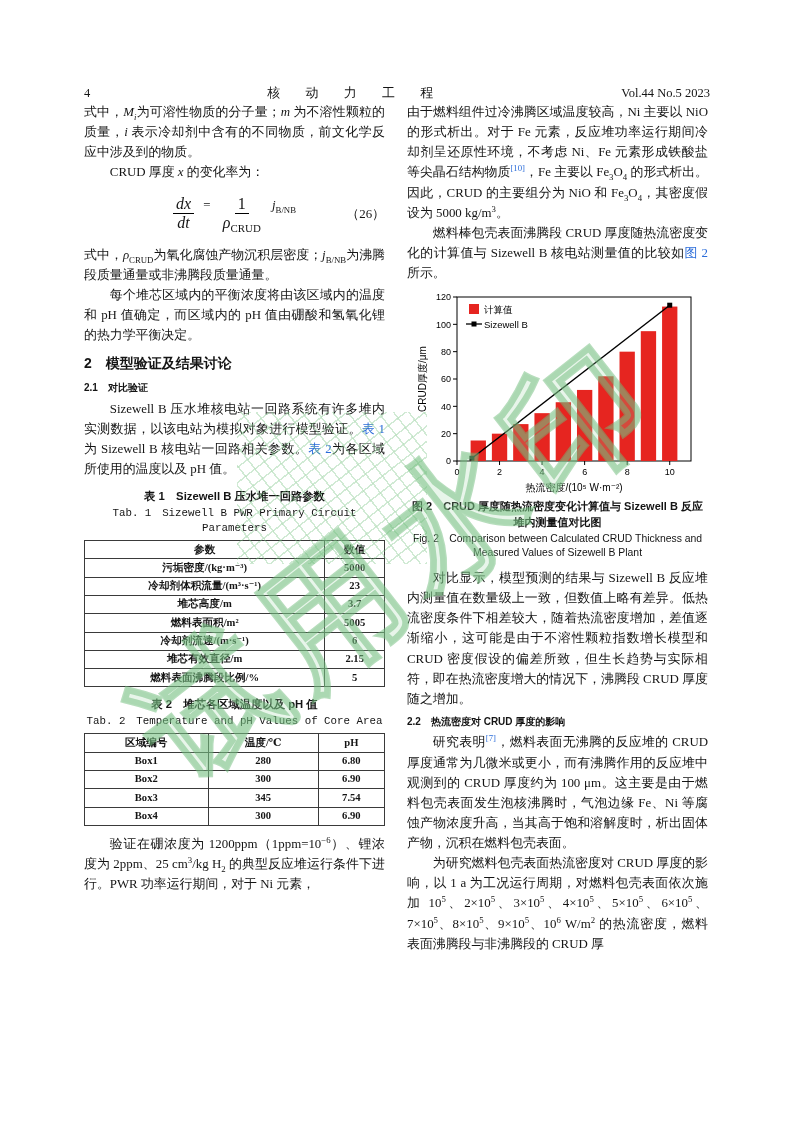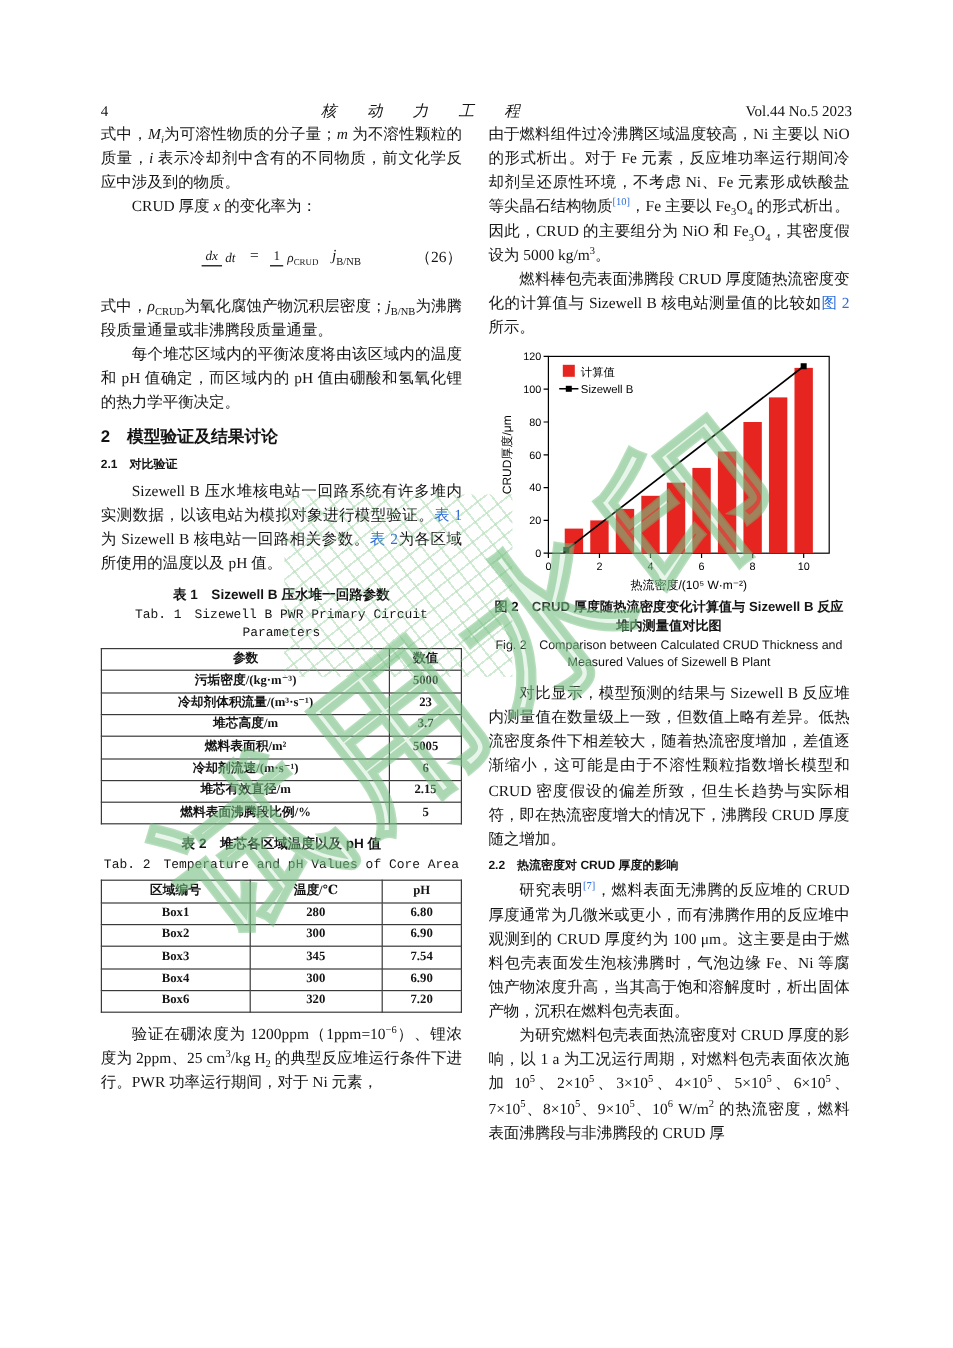--- a/index.html
+++ b/index.html
@@ -6,32 +6,32 @@
   html,body { width:794px; height:1123px; }
   body {
     background:#ffffff;
     font-family:"Liberation Serif","DejaVu Serif",serif;
     color:#141414;
     position:relative;
     overflow:hidden;
   }
   .page { position:relative; width:100%; height:100%; padding:84px 84px 36px; }
   .header { display:flex; justify-content:space-between; align-items:baseline; font-size:12.5px; }
-  .journal { letter-spacing:11px; font-size:13px;font-style:italic; }
+  .journal { letter-spacing:11px; font-size:13px; }
   .columns { display:flex; gap:22px; }
   .col { width:301px; font-size:12.9px; line-height:1.56; text-align:justify; }
   p.body { text-indent:2em; }
   p.noindent { text-indent:0; }
   .h1 { font-family:"Liberation Sans","DejaVu Sans",sans-serif; font-weight:700; font-size:14px; margin:8px 0 4px; text-indent:0; }
   .h2 { font-family:"Liberation Sans","DejaVu Sans",sans-serif; font-weight:700; font-size:10px; margin:5px 0 3px; text-indent:0; }
   .it { font-style:italic; }
   .link { color:var(--link,#2b6cd9); cursor:pointer; }
   sub,sup { font-size:68%; line-height:0; }
   .equation { position:relative; display:flex; justify-content:center; align-items:center; margin:9px 0; height:44px; }
-  .frac { display:inline-flex; flex-direction:row; align-items:center; line-height:1.15; font-size:11px; }
+  .frac { display:inline-flex; flex-direction:column; align-items:center; line-height:1.15; font-size:16px; }
   .fr-top { border-bottom:1px solid #000; padding:0 3px; }
   .fr-bot { padding:0 3px; }
   .eq-op { margin:0 6px; }
   .eq-j { margin-left:5px; }
   .eq-label { position:absolute; right:0; top:50%; transform:translateY(-50%); }
   .tbl-caption { font-family:"Liberation Sans","DejaVu Sans",sans-serif; font-size:11.3px; font-weight:700; text-align:center; margin-top:10px; line-height:1.4; }
   .tbl-caption.en { font-family:Liberation Mono, monospace; font-weight:400; font-size:10.8px; margin:1px 0 4px; }
   table.data-table { width:100%; border-collapse:collapse; font-size:10.6px; text-align:center; margin-bottom:8px; font-family:"Liberation Serif","DejaVu Serif",serif; }
   table.data-table th, table.data-table td { border:1px solid #3a3a3a; padding:1.5px 4px; font-weight:700; line-height:1.35; }
   .figure { display:flex; justify-content:center; margin:6px 0 2px; }
@@ -154,25 +154,20 @@
             </tr>
             <tr>
               <td>Box3</td>
               <td>345</td>
               <td>7.54</td>
             </tr>
             <tr>
               <td>Box4</td>
               <td>300</td>
               <td>6.90</td>
-            </tr>
-            <tr>
-              <td>Box6</td>
-              <td>320</td>
-              <td>7.20</td>
             </tr>
           </tbody>
       </table>
 
       <p class="body"><span>验证在硼浓度为 1200ppm（1ppm=10</span><sup>−6</sup><span>）、锂浓度为 2ppm、25 cm</span><sup>3</sup><span>/kg H</span><sub>2</sub><span> 的典型反应堆运行条件下进行。PWR 功率运行期间，对于 Ni 元素，</span></p>
     </div>
 
     <div class="col">
       <p class="body noindent"><span>由于燃料组件过冷沸腾区域温度较高，Ni 主要以 NiO 的形式析出。对于 Fe 元素，反应堆功率运行期间冷却剂呈还原性环境，不考虑 Ni、Fe 元素形成铁酸盐等尖晶石结构物质</span><sup class="link">[10]</sup><span>，Fe 主要以 Fe</span><sub>3</sub><span>O</span><sub>4</sub><span> 的形式析出。因此，CRUD 的主要组分为 NiO 和 Fe</span><sub>3</sub><span>O</span><sub>4</sub><span>，其密度假设为 5000 kg/m</span><sup>3</sup><span>。</span></p>
       <p class="body"><span>燃料棒包壳表面沸腾段 CRUD 厚度随热流密度变化的计算值与 Sizewell B 核电站测量值的比较如</span><span class="link">图 2</span><span>所示。</span></p>

